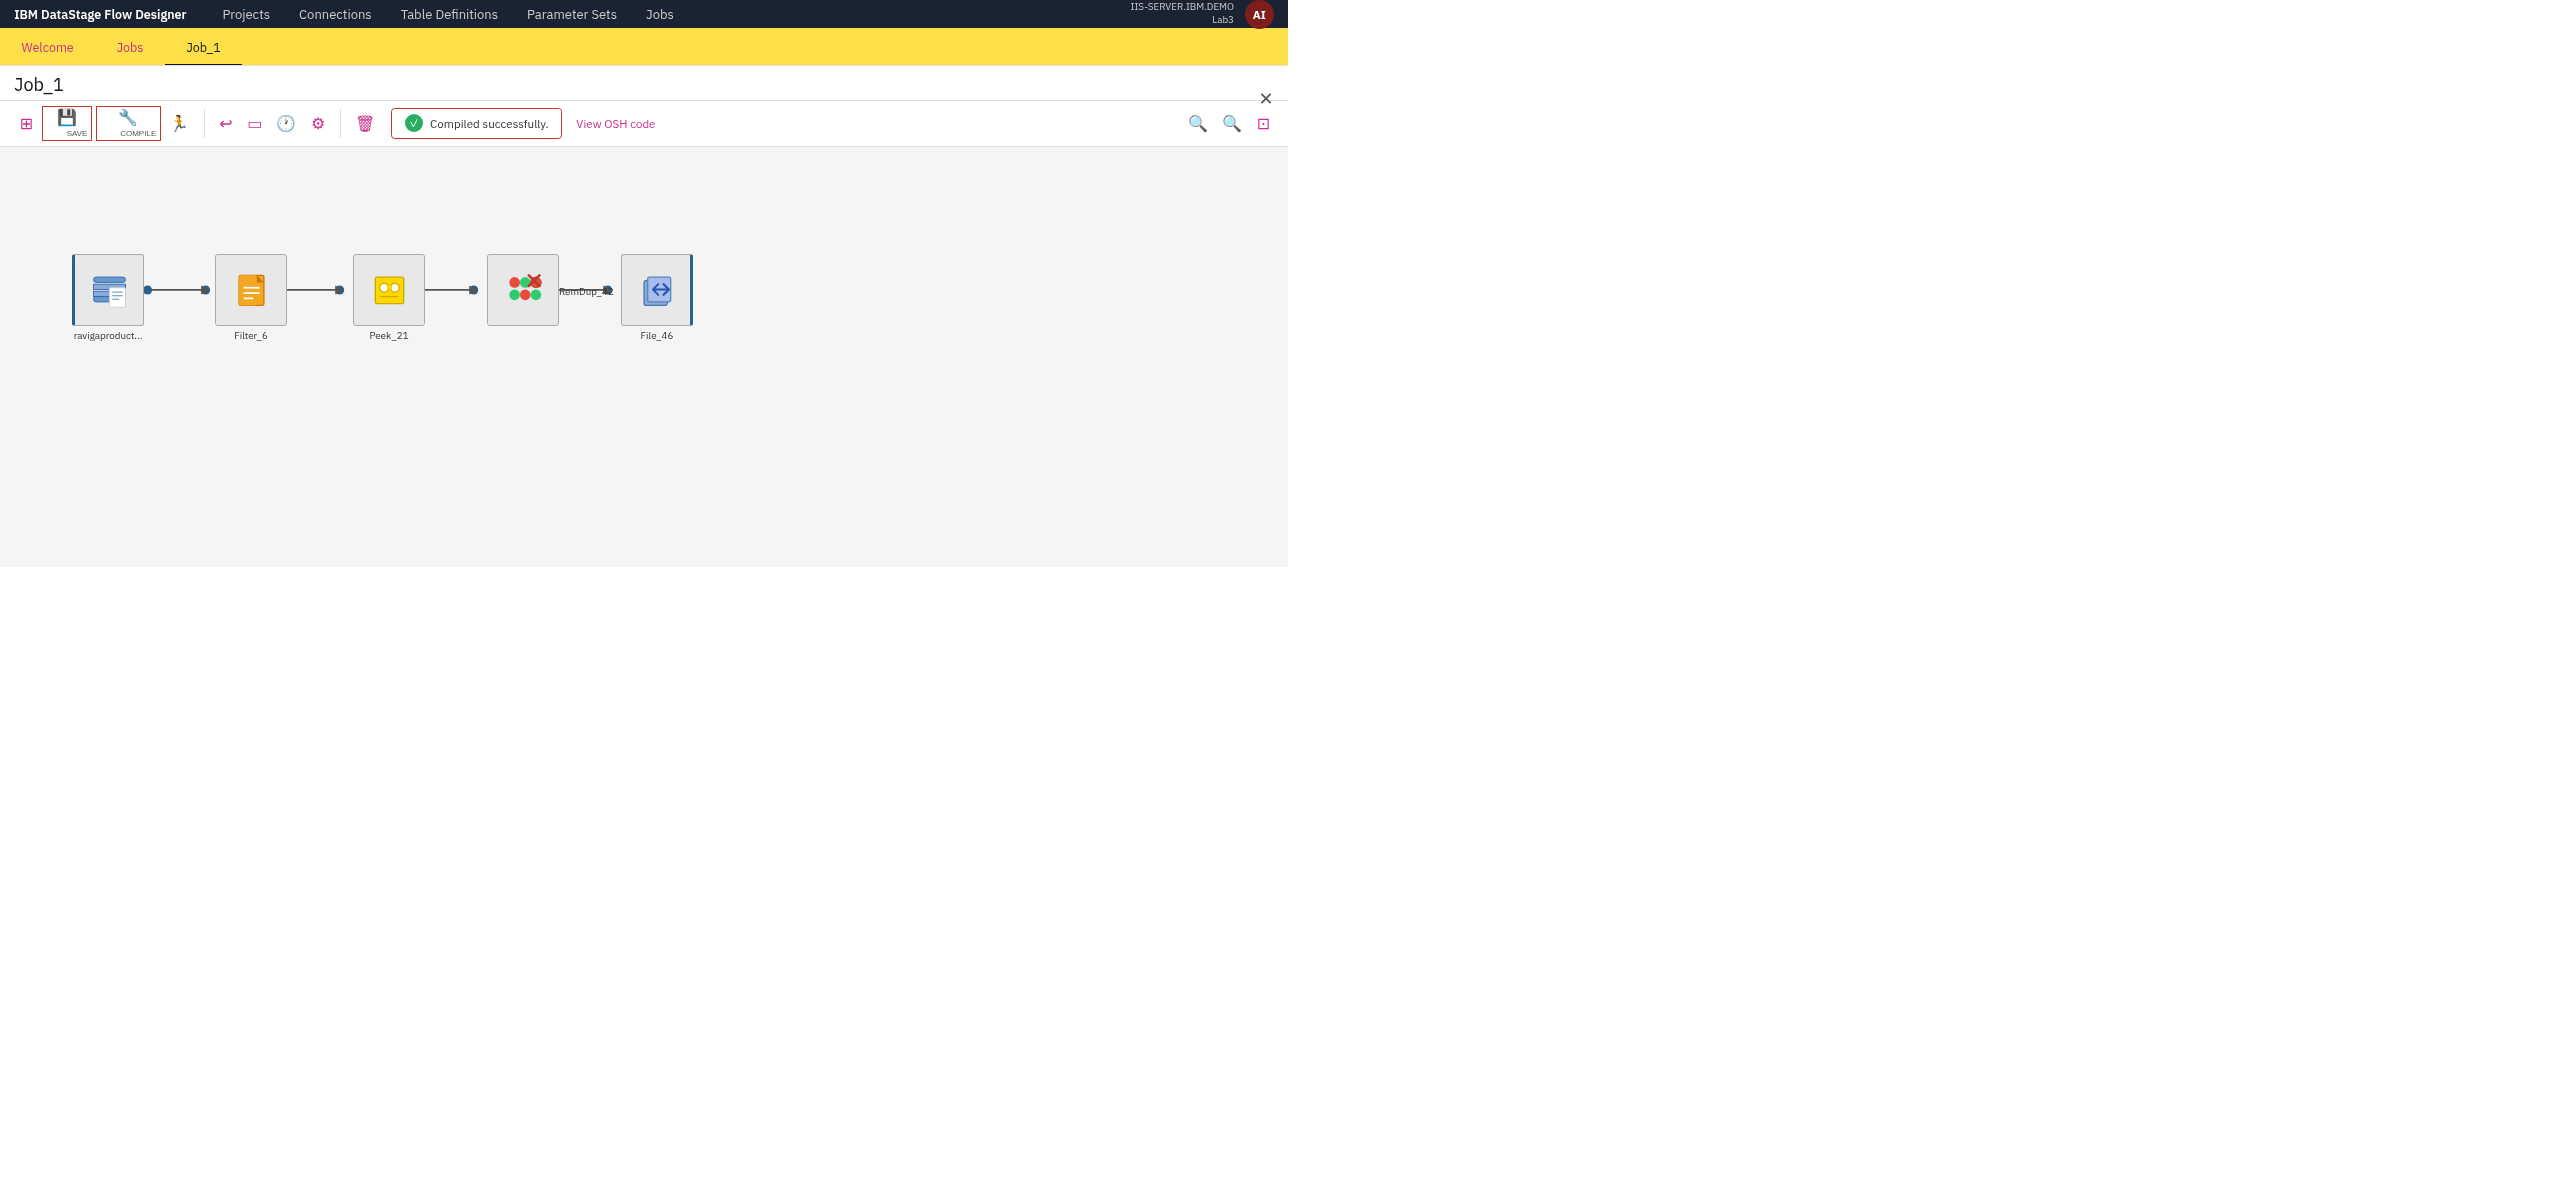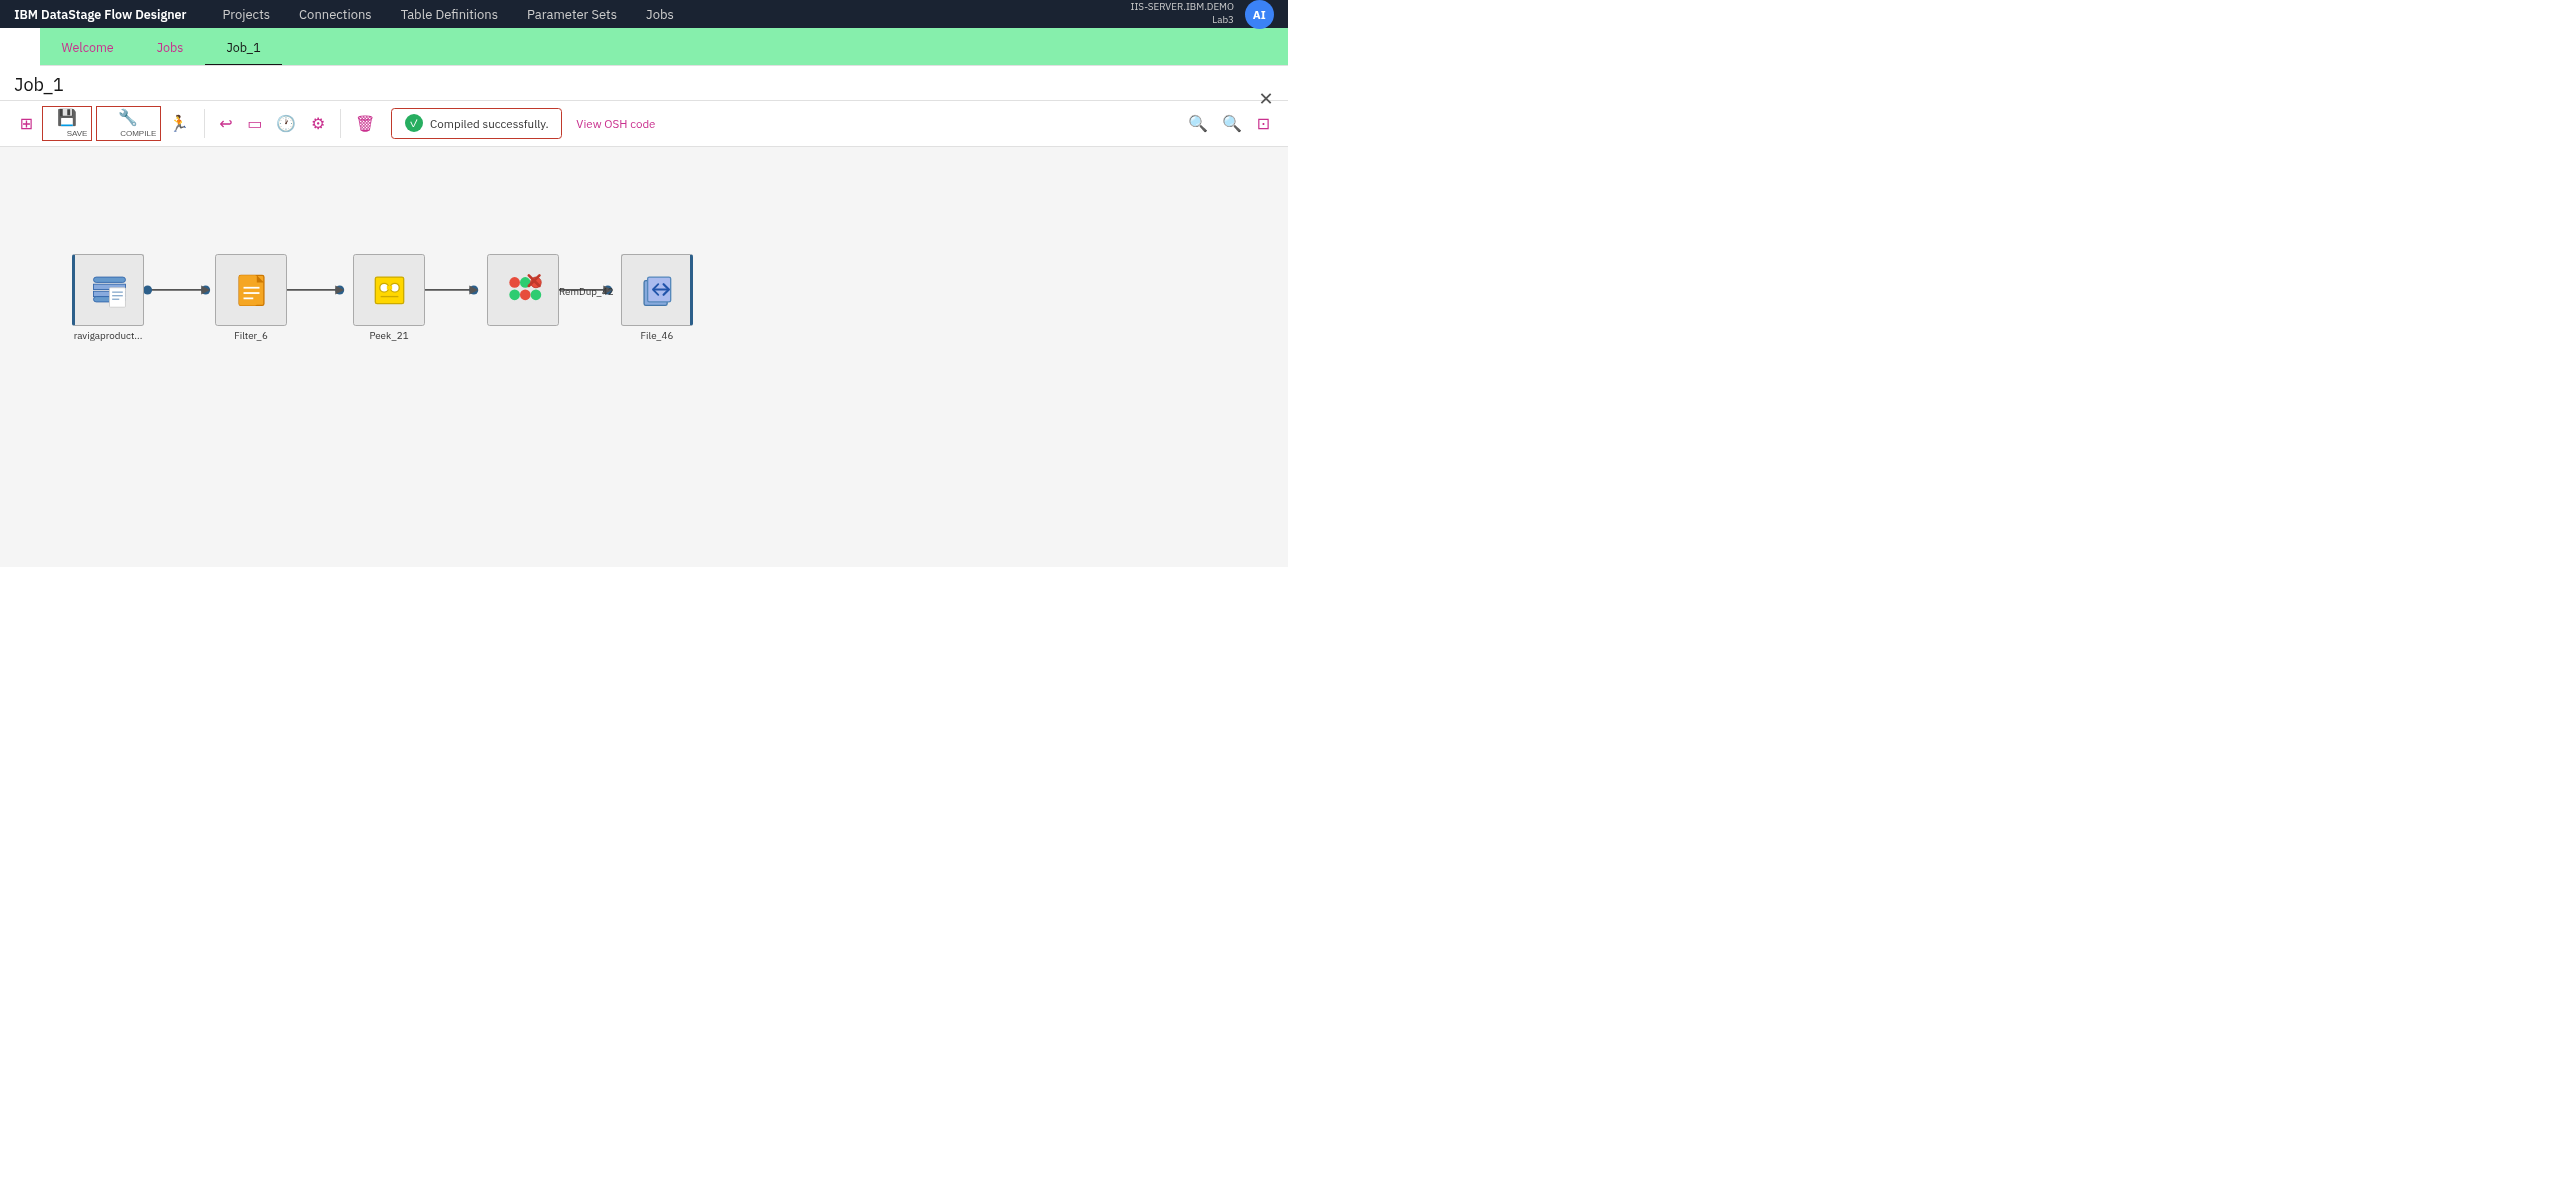--- a/index.html
+++ b/index.html
@@ -43,38 +43,37 @@
     }
     .server-info {
       text-align: right;
       font-size: 9.8px;
       color: #ccc;
       line-height: 1.3;
     }
     .avatar {
       width: 29px;
       height: 29px;
-      background: #3b82f6;
+      background: #7f1d1d;
       border-radius: 50%;
       display: flex;
       align-items: center;
       justify-content: center;
       font-size: 11.6px;
       font-weight: bold;
       color: #fff;
     }
 
     
     .tab-bar {
       display: flex;
       border-bottom: 0.9px solid #e0e0e0;
-      background: #86efac;
+      background: #fde047;
       height: 38px;
       align-items: flex-end;
-      margin-left: 40px;
     }
     .tab {
       padding: 0 21.5px 9px 21.5px;
       font-size: 12.5px;
       cursor: pointer;
       color: #c9308e;
       border-bottom: 1.8px solid transparent;
     }
     .tab.active {
       color: #161616;

